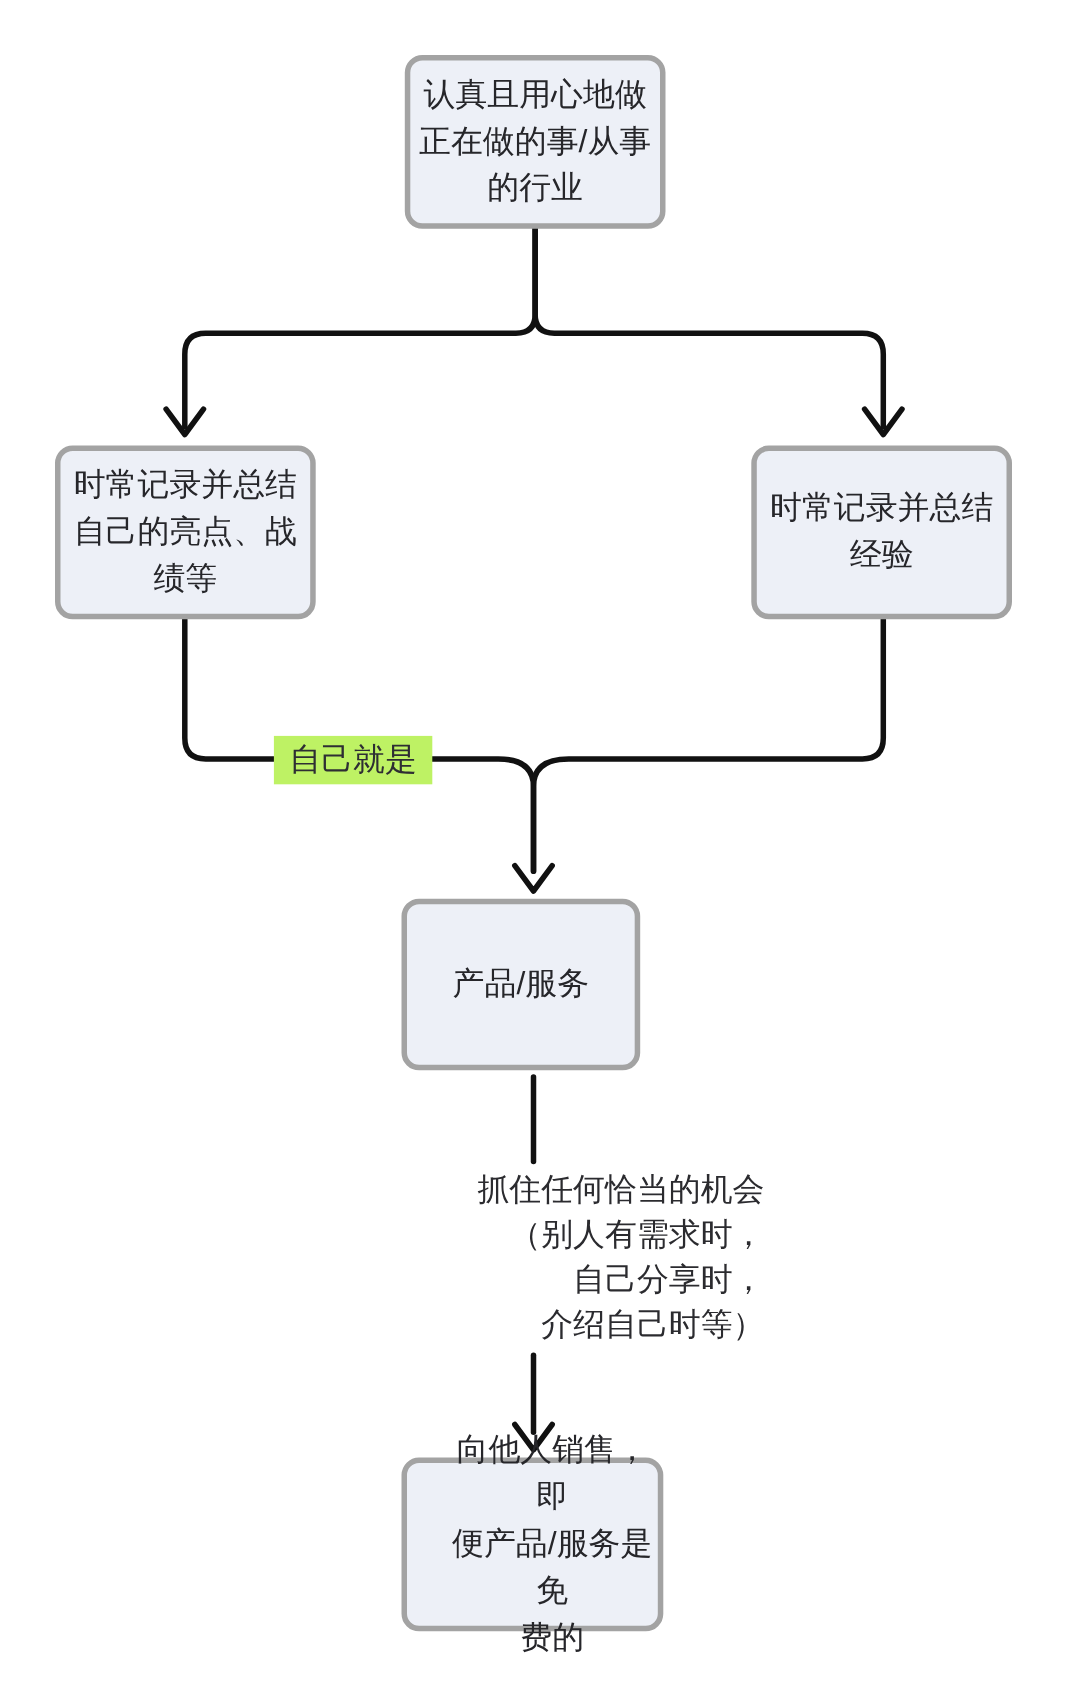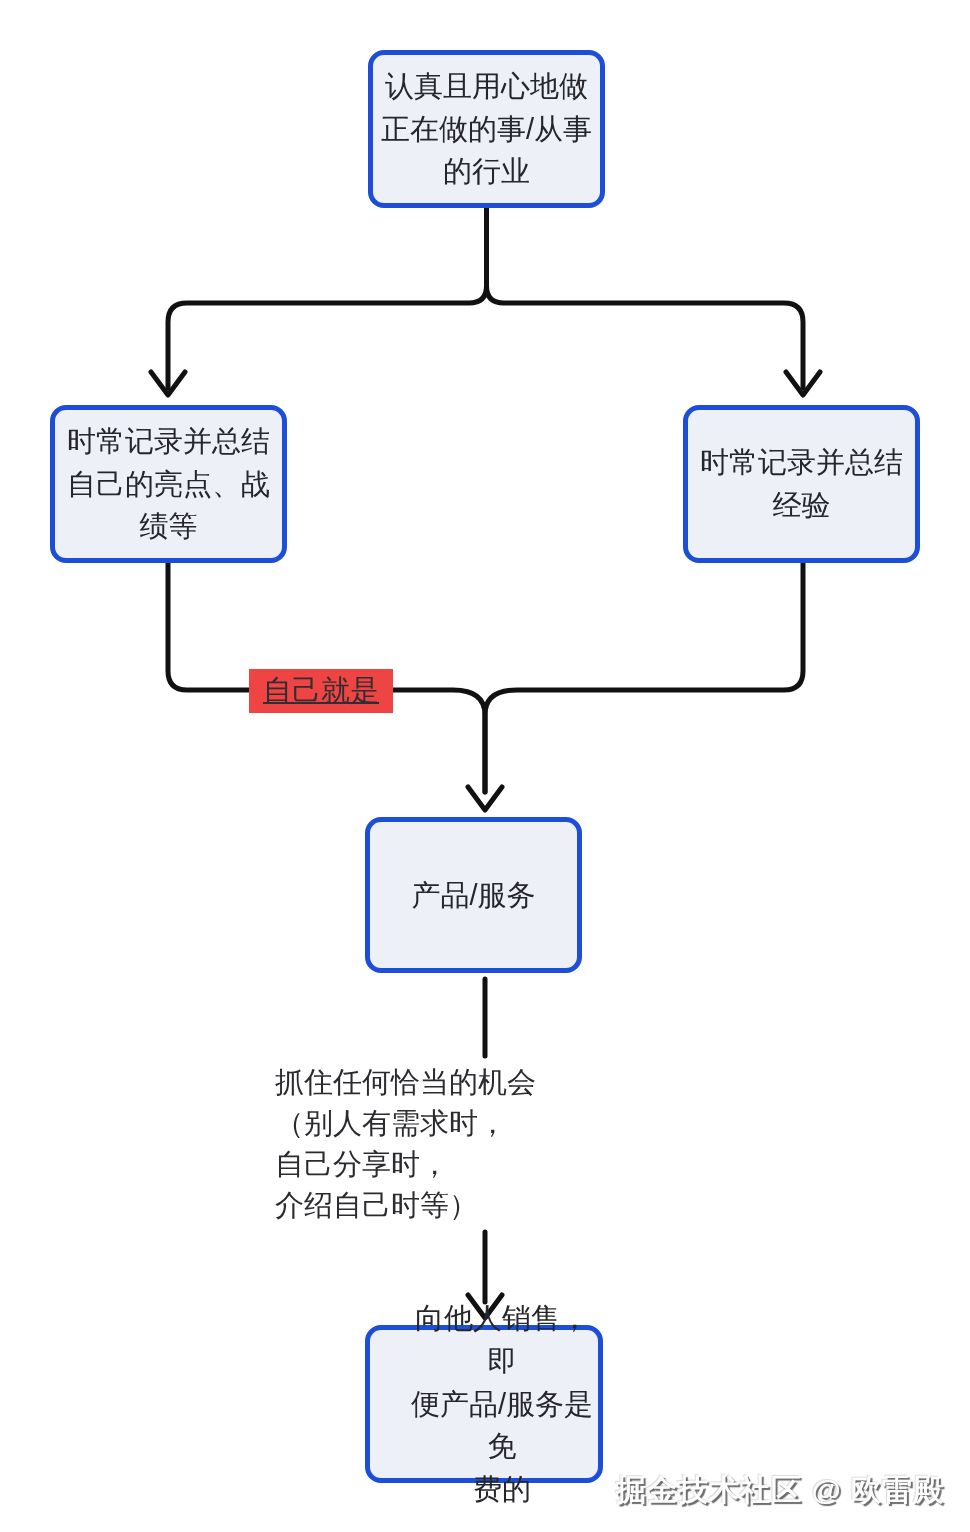--- a/index.html
+++ b/index.html
@@ -20,57 +20,56 @@
     left: 0;
     top: 0;
     width: 970px;
     height: 1532px;
     z-index: 1;
   }
   .node {
     position: absolute;
     box-sizing: border-box;
     background: #EDF0F7;
-    border: 5px solid #1d4ed8;
+    border: 5px solid #a3a3a3;
     border-radius: 16px;
     display: flex;
     align-items: center;
     justify-content: center;
     text-align: center;
     font-size: 29px;
     line-height: 1.48;
     color: #26262A;
     white-space: pre-line;
     z-index: 2;
   }
   .node-top    { left: 368px; top: 50px;   width: 237px; height: 158px; }
   .node-left   { left: 50px;  top: 405px;  width: 237px; height: 158px; }
   .node-right  { left: 683px; top: 405px;  width: 237px; height: 158px; }
   .node-middle { left: 365px; top: 817px;  width: 217px; height: 156px; }
   .node-bottom { left: 365px; top: 1325px; width: 238px; height: 158px; padding-left: 36px; }
   .edge-label {
     position: absolute;
     transform: translate(-50%, -50%);
-    background: #ef4444;
+    background: #bef264;
     padding: 2px 14px;
     font-size: 29px;
     color: #2E2E33;
     white-space: nowrap;
     z-index: 3;
-    text-decoration: underline;
   }
   .edge-label-left  { left: 321px; top: 691px; }
   .edge-label-right { left: 648px; top: 691px; }
   .annotation {
     position: absolute;
     left: 485px;
     top: 1062px;
     transform: translateX(-50%);
     width: 420px;
-    text-align: left;
+    text-align: right;
     font-size: 29px;
     line-height: 41px;
     color: #2B2B2F;
     white-space: pre-line;
     z-index: 2;
   }
   .watermark {
     position: absolute;
     right: 26px;
     top: 1470px;
@@ -120,15 +119,14 @@
 
   <div class="annotation">抓住任何恰当的机会
 （别人有需求时，
 自己分享时，
 介绍自己时等）</div>
 
   <div class="node node-bottom">向他人销售，即
 便产品/服务是免
 费的</div>
 
-  <div class="watermark">掘金技术社区 @ 欧雷殿</div>
 
 </div>
 
 </body></html>

